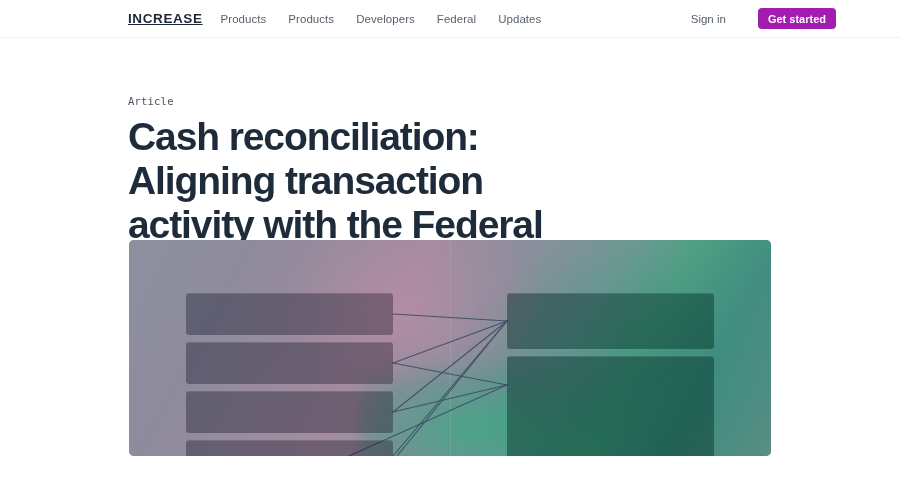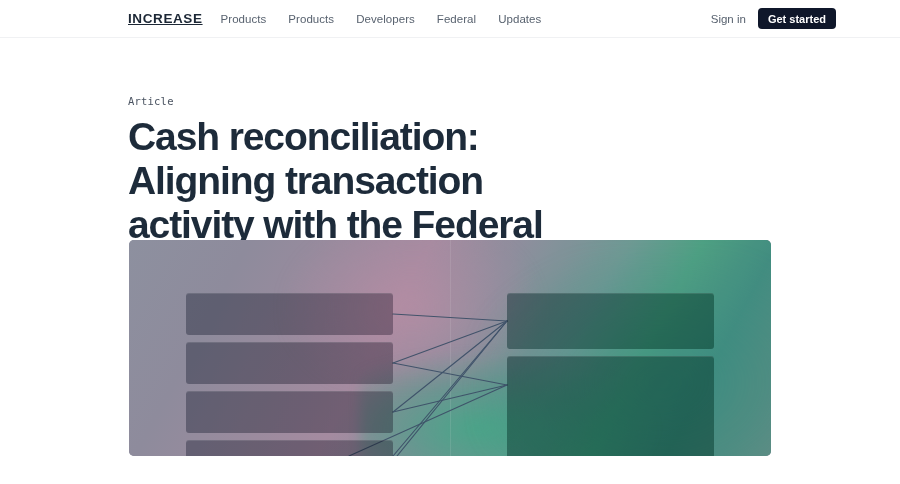--- a/index.html
+++ b/index.html
@@ -45,33 +45,33 @@
   .nav-link {
     font-size: 11.5px;
     color: #58626f;
     text-decoration: none;
     white-space: nowrap;
     letter-spacing: 0.05px;
   }
   .nav-right {
     margin-left: auto;
     display: flex; align-items: center;
-    gap: 12px;
+    gap: 32px;
   }
   .signin {
     font-size: 11.5px;
     color: #58626f;
     text-decoration: none;
     white-space: nowrap;
   }
   .cta {
     display: inline-flex; align-items: center; justify-content: center;
     height: 21px;
     padding: 0 10px;
-    background: #0f172a;
+    background: #a21caf;
     color: #ffffff;
     font-size: 11px;
     font-weight: 600;
     border: none;
     border-radius: 4px;
     white-space: nowrap;
     cursor: pointer;
   }
 
   

